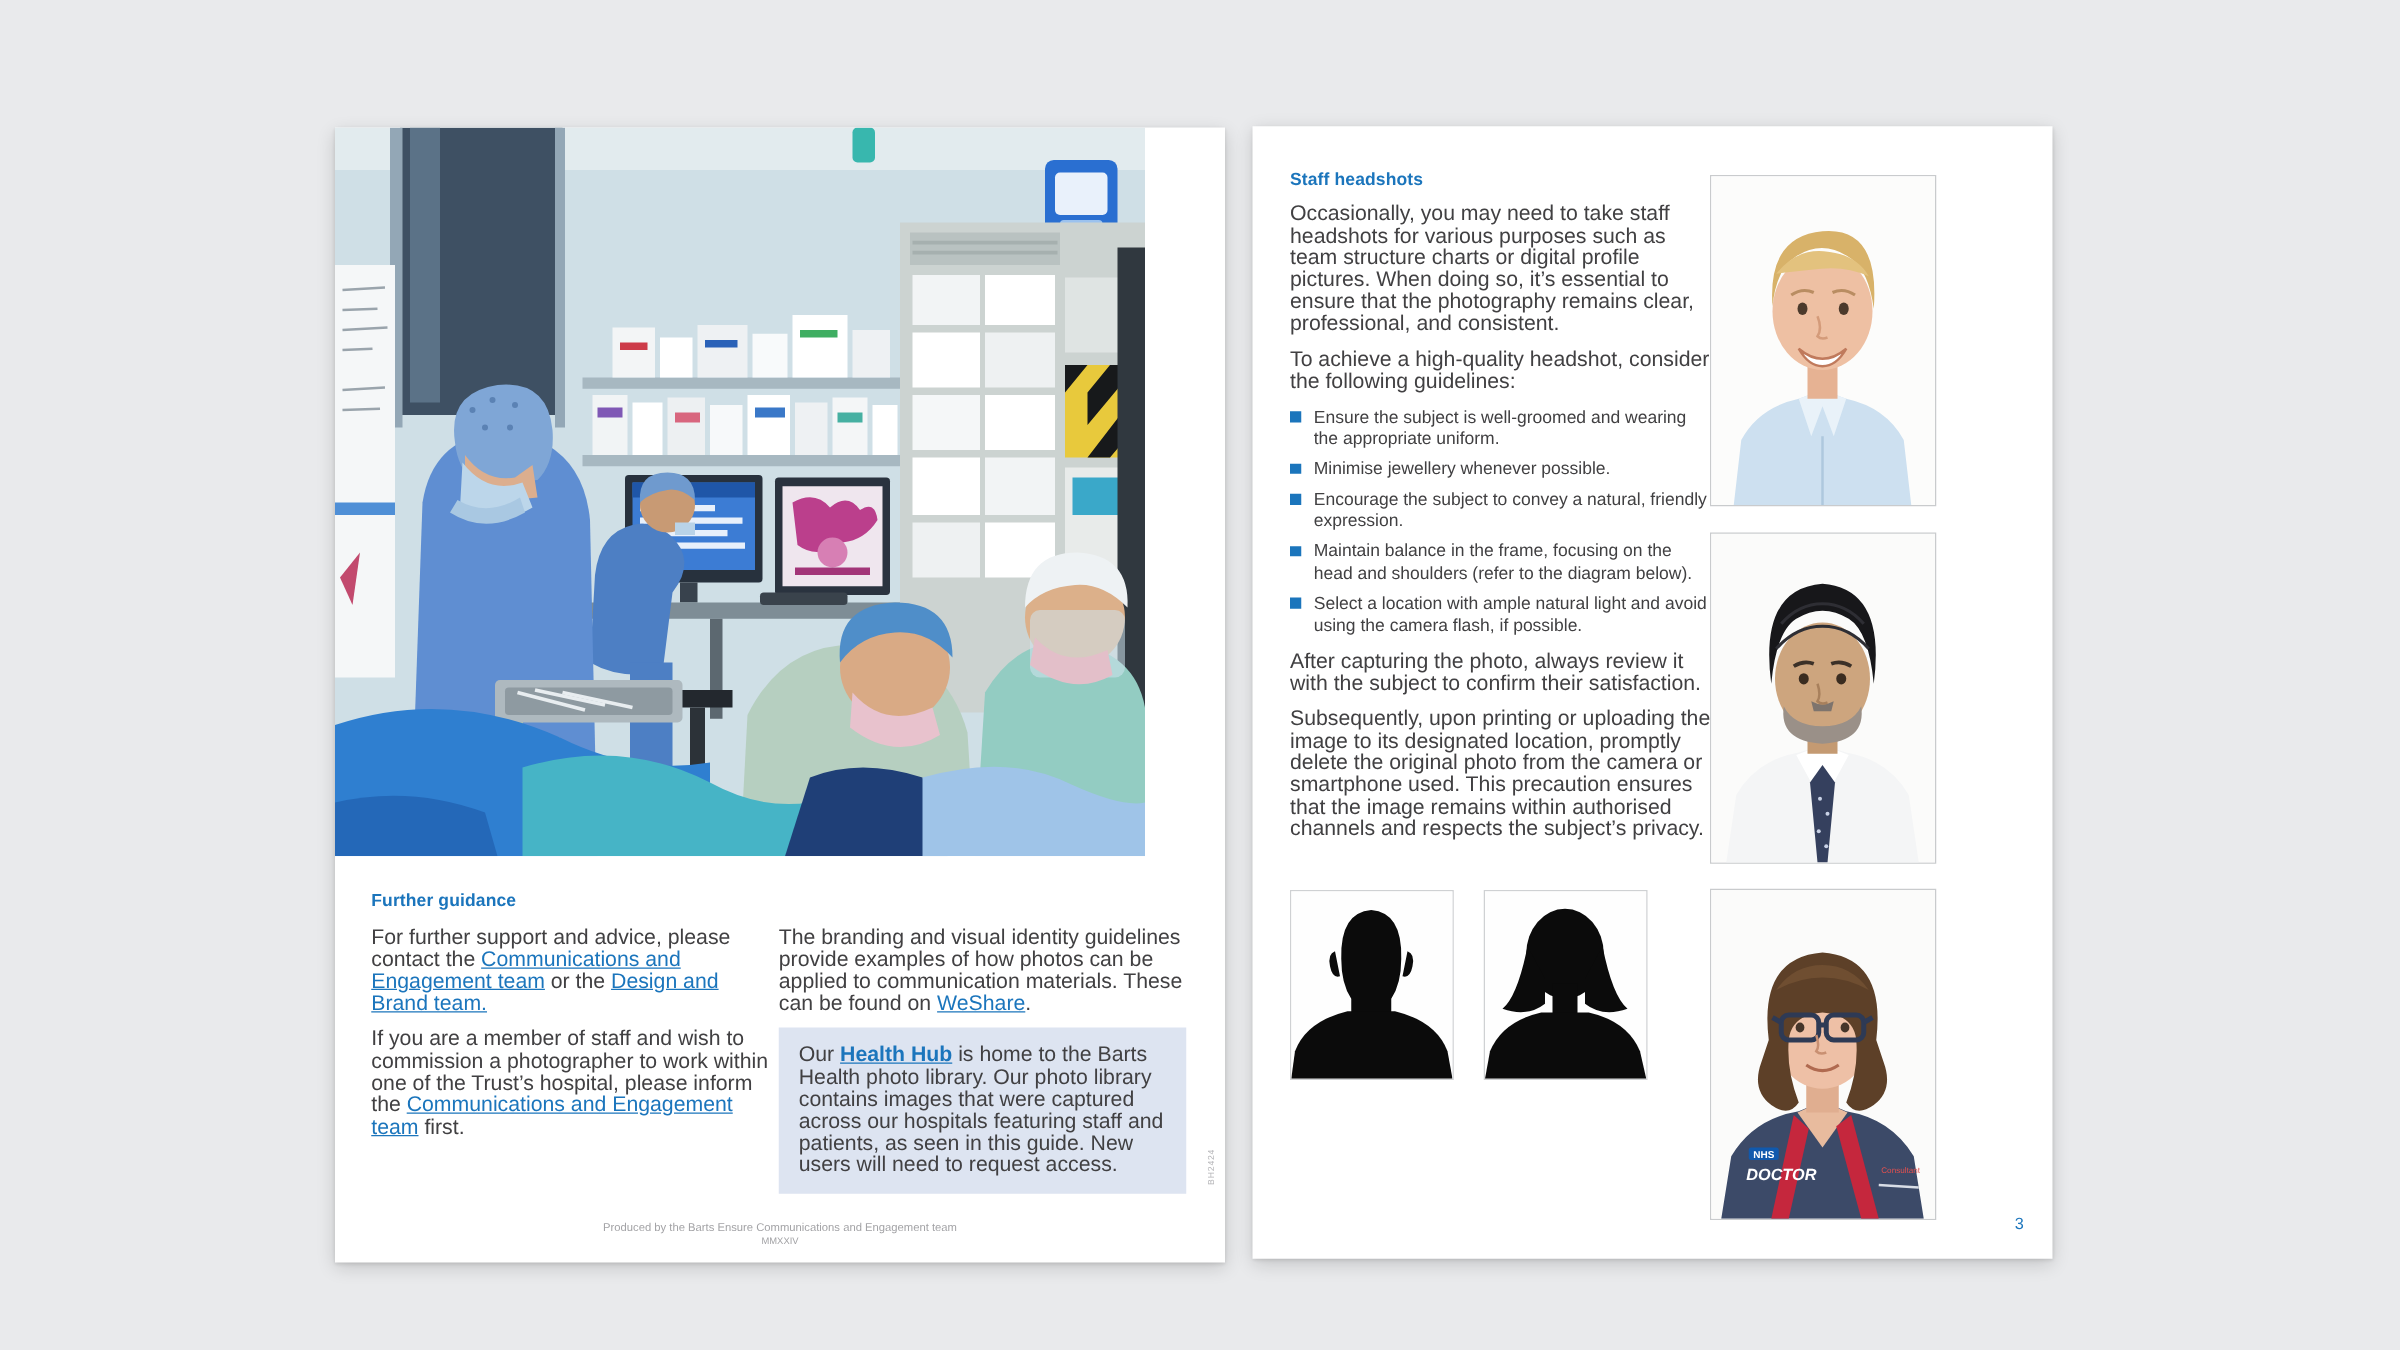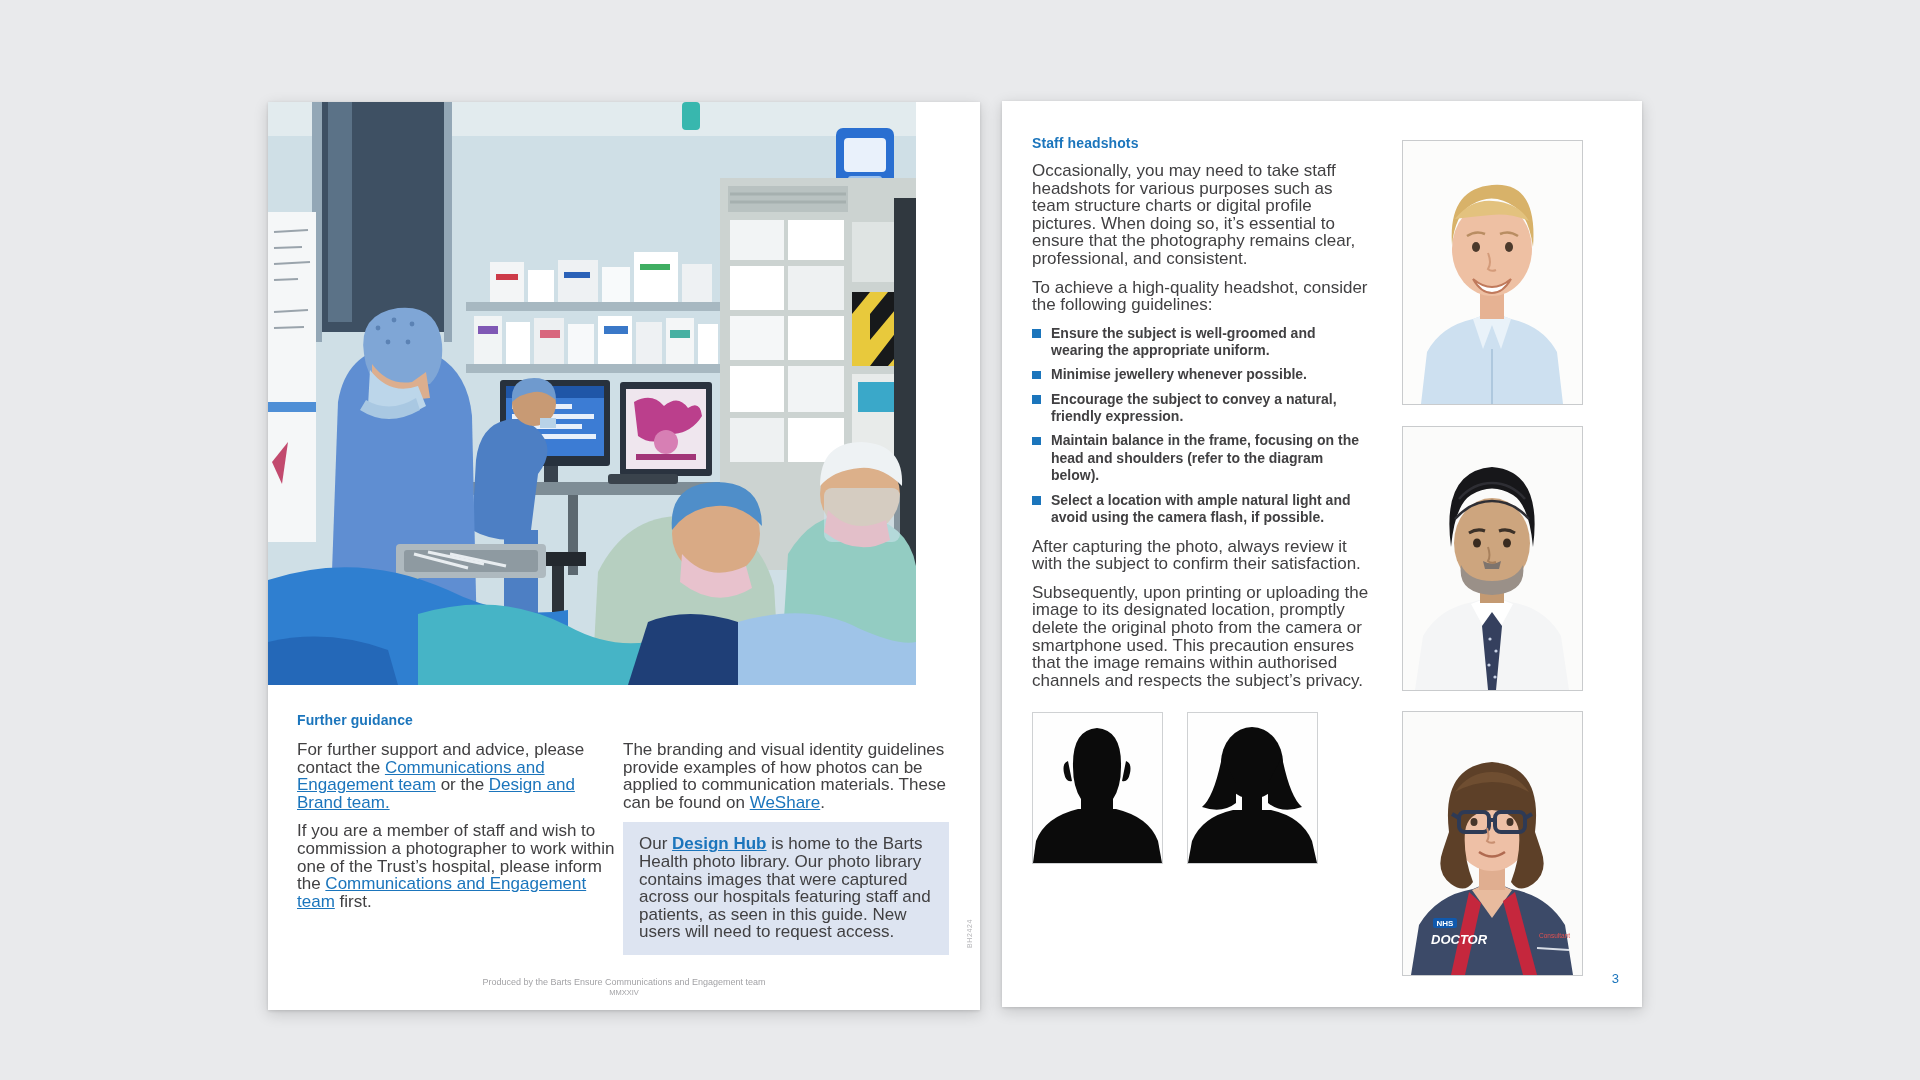--- a/index.html
+++ b/index.html
@@ -23,25 +23,25 @@
   .info-box .body-p { margin:0; }
   .lp-footer { position:absolute; left:0; right:0; bottom:12px; text-align:center; color:#a3a3a6; }
   .lp-footer-line1 { font-size:9px; line-height:12px; }
   .lp-footer-line2 { font-size:7.5px; line-height:10px; }
   .side-code { position:absolute; right:7px; bottom:62px; writing-mode:vertical-rl; transform:rotate(180deg);
                font-size:7px; color:#b5b5b8; letter-spacing:.6px; }
 
   
   .rp-text { position:absolute; left:30px; top:34px; width:340px; }
   .rp-text .section-heading { margin-bottom:11px; }
-  .bullet-list { list-style:none; margin:1px 0 11px 0; padding:0;font-weight:bold; }
+  .bullet-list { list-style:none; margin:1px 0 11px 0; padding:0; }
   .bullet-list li { position:relative; padding-left:19px; font-size:14px; line-height:17.6px;
                     color:#414042; margin-bottom:6.5px; }
   .bullet-list li::before { content:""; position:absolute; left:0; top:4.5px; width:8.5px; height:8.5px; background:#1b75bc; }
-  .headshot-col { position:absolute; left:400px; top:39px; width:185px; }
+  .headshot-col { position:absolute; left:366px; top:39px; width:185px; }
   .headshot { width:179px; height:263px; border:1px solid #c9cbcd; background:#fff; margin-bottom:20.5px; box-sizing:content-box; }
   .headshot svg { display:block; width:100%; height:100%; }
   .silhouettes { position:absolute; left:30px; top:611px; display:flex; gap:24px; }
   .silhouette { width:129px; height:150px; border:1px solid #cfd1d3; background:#fdfdfd; }
   .silhouette svg { display:block; width:100%; height:100%; }
   .page-number { position:absolute; right:23px; bottom:21px; color:#1b75bc; font-size:13px; }
 </style>
 </head>
 <body>
 
@@ -208,21 +208,21 @@
     <div class="lp-body">
       <div class="section-heading">Further guidance</div>
       <div class="cols">
         <div class="col">
           <p class="body-p"><span>For further support and advice, please contact the </span><a class="link">Communications and Engagement team</a><span> or the </span><a class="link">Design and Brand team.</a></p>
           <p class="body-p"><span>If you are a member of staff and wish to commission a photographer to work within one of the Trust’s hospital, please inform the </span><a class="link">Communications and Engagement team</a><span> first.</span></p>
         </div>
         <div class="col">
           <p class="body-p"><span>The branding and visual identity guidelines provide examples of how photos can be applied to communication materials. These can be found on </span><a class="link">WeShare</a><span>.</span></p>
           <div class="info-box">
-            <p class="body-p"><span>Our </span><a class="link bold">Design Hub</a><span> is home to the Barts Health photo library. Our photo library contains images that were captured across our hospitals featuring staff and patients, as seen in this guide. New users will need to request access.</span></p>
+            <p class="body-p"><span>Our </span><a class="link bold">Health Hub</a><span> is home to the Barts Health photo library. Our photo library contains images that were captured across our hospitals featuring staff and patients, as seen in this guide. New users will need to request access.</span></p>
           </div>
         </div>
       </div>
     </div>
 
     <div class="lp-footer">
       <div class="lp-footer-line1">Produced by the Barts Ensure Communications and Engagement team</div>
       <div class="lp-footer-line2">MMXXIV</div>
     </div>
     <div class="side-code">BH2424</div>

